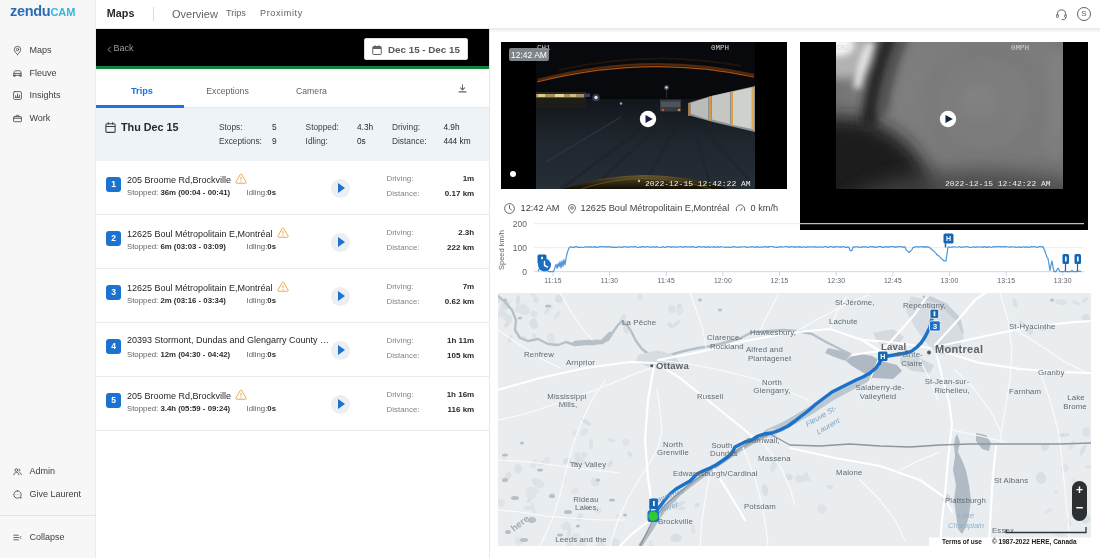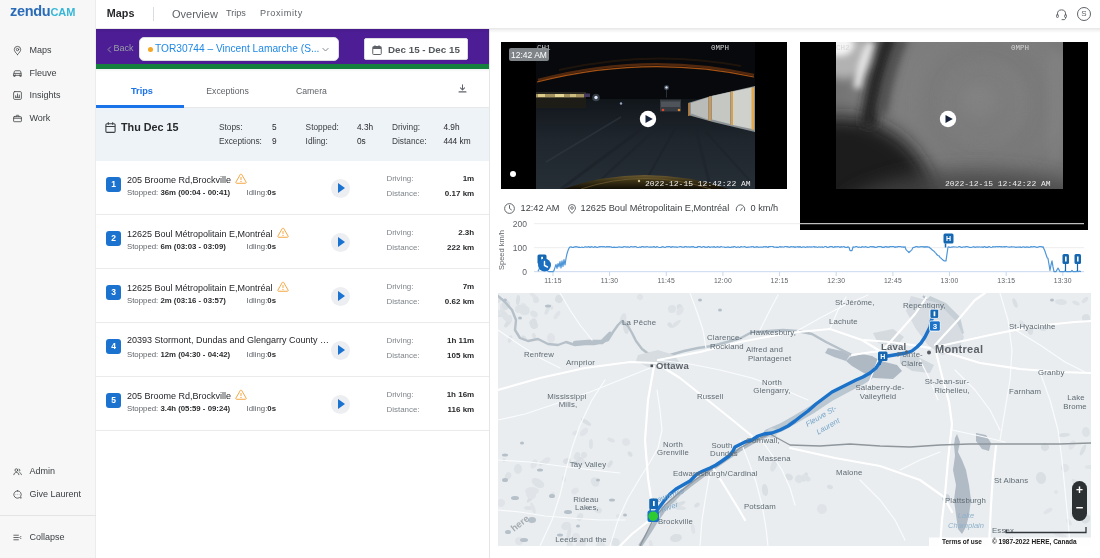--- a/index.html
+++ b/index.html
@@ -74,36 +74,27 @@
 <div style="position:absolute;left:959px;top:8px">
       <svg width="13" height="13" viewBox="0 0 24 24" fill="none" stroke="#5f6368" stroke-width="1.8" stroke-linecap="round" stroke-linejoin="round" style="display:block">
         <path d="M4.5 13v-2a7.5 7.5 0 0 1 15 0v2"></path>
         <rect x="2.8" y="12" width="3.4" height="5.5" rx="1.5"></rect>
         <rect x="17.8" y="12" width="3.4" height="5.5" rx="1.5"></rect>
         <path d="M19.5 17.5v1.2c0 1.6-1.3 2.8-2.9 2.8H13"></path>
       </svg>
     </div>
 <div style="position:absolute;left:981px;top:7px;width:14px;height:14px;border:1.3px solid #5f6368;border-radius:50%;font-size:8px;color:#5f6368;text-align:center;line-height:11.5px">S</div>
 </div>
-<div style="position:absolute;left:96px;top:29px;width:393px;height:40px;background:#4c1d95;border-bottom:5px solid #15803d">
+<div style="position:absolute;left:96px;top:29px;width:393px;height:40px;background:#000000;border-bottom:3px solid #15803d">
 <span style="position:absolute;left:9px;top:16px">
       <svg width="9" height="9" viewBox="0 0 24 24" fill="none" stroke="#9aa0a6" stroke-width="2.4" stroke-linecap="round" stroke-linejoin="round" style="display:block">
         <path d="M15 5l-7 7 7 7"></path>
       </svg>
     </span>
 <div style="position:absolute;left:17.6px;top:14.2px;font-size:9px;color:#9aa0a6">Back</div>
-<div style="position:absolute;left:43px;top:8px;width:200px;height:23.5px;border:1px solid #dadce0;border-radius:5px;background:#fff">
-<div style="position:absolute;left:7.5px;top:9.2px;width:5px;height:5px;border-radius:50%;background:#f5a623"></div>
-<div style="position:absolute;left:15px;top:5px;font-size:10.2px;color:#1e88e5;white-space:nowrap">TOR30744 – Vincent Lamarche (S...</div>
-<span style="position:absolute;right:8px;top:7px">
-        <svg width="9" height="9" viewBox="0 0 24 24" fill="none" stroke="#80868b" stroke-width="2.6" stroke-linecap="round" stroke-linejoin="round" style="display:block">
-          <path d="M5 9l7 7 7-7"></path>
-        </svg>
-      </span>
-</div>
 <div style="position:absolute;left:268.4px;top:9.2px;width:104px;height:21.6px;border:1px solid #dadce0;border-radius:2px;background:#fff">
 <span style="position:absolute;left:6px;top:4.5px">
         <svg width="12" height="12" viewBox="0 0 24 24" style="display:block">
           <rect x="3.5" y="5" width="17" height="16" rx="1.5" fill="none" stroke="#5f6368" stroke-width="2"></rect>
           <path d="M4 6h16v4H4z" fill="#5f6368" stroke="none"></path>
           <path d="M8 2.5V7 M16 2.5V7" stroke="#5f6368" stroke-width="2"></path>
         </svg>
       </span>
 <div style="position:absolute;left:22.6px;top:4.8px;font-size:9.8px;color:#54585c;font-weight:bold;white-space:nowrap">Dec 15 - Dec 15</div>
 </div>
@@ -173,21 +164,21 @@
 <div style="position:absolute;right:14.8px;top:13px;font-size:8px;color:#28292b;font-weight:bold">2.3h</div>
 <div style="position:absolute;right:14.8px;top:27.5px;font-size:8px;color:#28292b;font-weight:bold">222 km</div>
 </div>
 <div style="position:absolute;left:96px;top:269px;width:393px;height:54px;border-bottom:1px solid #ebebeb;background:#fff">
 <div style="position:absolute;left:10px;top:16px;width:15px;height:15px;border-radius:3px;background:#1c73cf;color:#fff;font-size:8.5px;font-weight:bold;text-align:center;line-height:15px">3</div>
 <div style="position:absolute;left:31px;top:11.5px;font-size:9px;color:#25262a;white-space:nowrap">12625 Boul Métropolitain E,Montréal<svg width="12" height="11" viewBox="0 0 24 22" style="vertical-align:-1px;margin-left:4px">
         <path d="M10.7 2.8 L1.8 18.2 c-.6 1 .2 2.3 1.3 2.3 h17.8 c1.2 0 1.9-1.3 1.3-2.3 L13.3 2.8 c-.6-1-2-1-2.6 0z" fill="none" stroke="#f2a33a" stroke-width="1.9" stroke-linejoin="round"></path>
         <path d="M12 8.7v4.6" stroke="#f2a33a" stroke-width="1.9" stroke-linecap="round"></path>
         <circle cx="12" cy="16.8" r="1.2" fill="#f2a33a"></circle>
       </svg></div>
-<div style="position:absolute;left:31px;top:26.5px;font-size:7.8px;color:#5f6368;white-space:nowrap">Stopped: <b style="color:#2b2c2e">2m (03:16 - 03:57)</b></div>
+<div style="position:absolute;left:31px;top:26.5px;font-size:7.8px;color:#5f6368;white-space:nowrap">Stopped: <b style="color:#2b2c2e">2m (03:16 - 03:34)</b></div>
 <div style="position:absolute;left:150.5px;top:26.5px;font-size:7.8px;color:#5f6368;white-space:nowrap">Idling:<b style="color:#2b2c2e">0s</b></div>
 <div style="position:absolute;left:234.8px;top:17.8px;width:19px;height:19px;border-radius:50%;background:#eceef2"></div>
 <div style="position:absolute;left:242.3px;top:22px;width:0;height:0;border-left:7px solid #1a73d1;border-top:5px solid transparent;border-bottom:5px solid transparent"></div>
 <div style="position:absolute;left:290.4px;top:13px;font-size:8px;color:#80868b">Driving:</div>
 <div style="position:absolute;left:290.4px;top:27.5px;font-size:8px;color:#80868b">Distance:</div>
 <div style="position:absolute;right:14.8px;top:13px;font-size:8px;color:#28292b;font-weight:bold">7m</div>
 <div style="position:absolute;right:14.8px;top:27.5px;font-size:8px;color:#28292b;font-weight:bold">0.62 km</div>
 </div>
 <div style="position:absolute;left:96px;top:323px;width:393px;height:54px;border-bottom:1px solid #ebebeb;background:#fff">
 <div style="position:absolute;left:10px;top:16px;width:15px;height:15px;border-radius:3px;background:#1c73cf;color:#fff;font-size:8.5px;font-weight:bold;text-align:center;line-height:15px">4</div>

